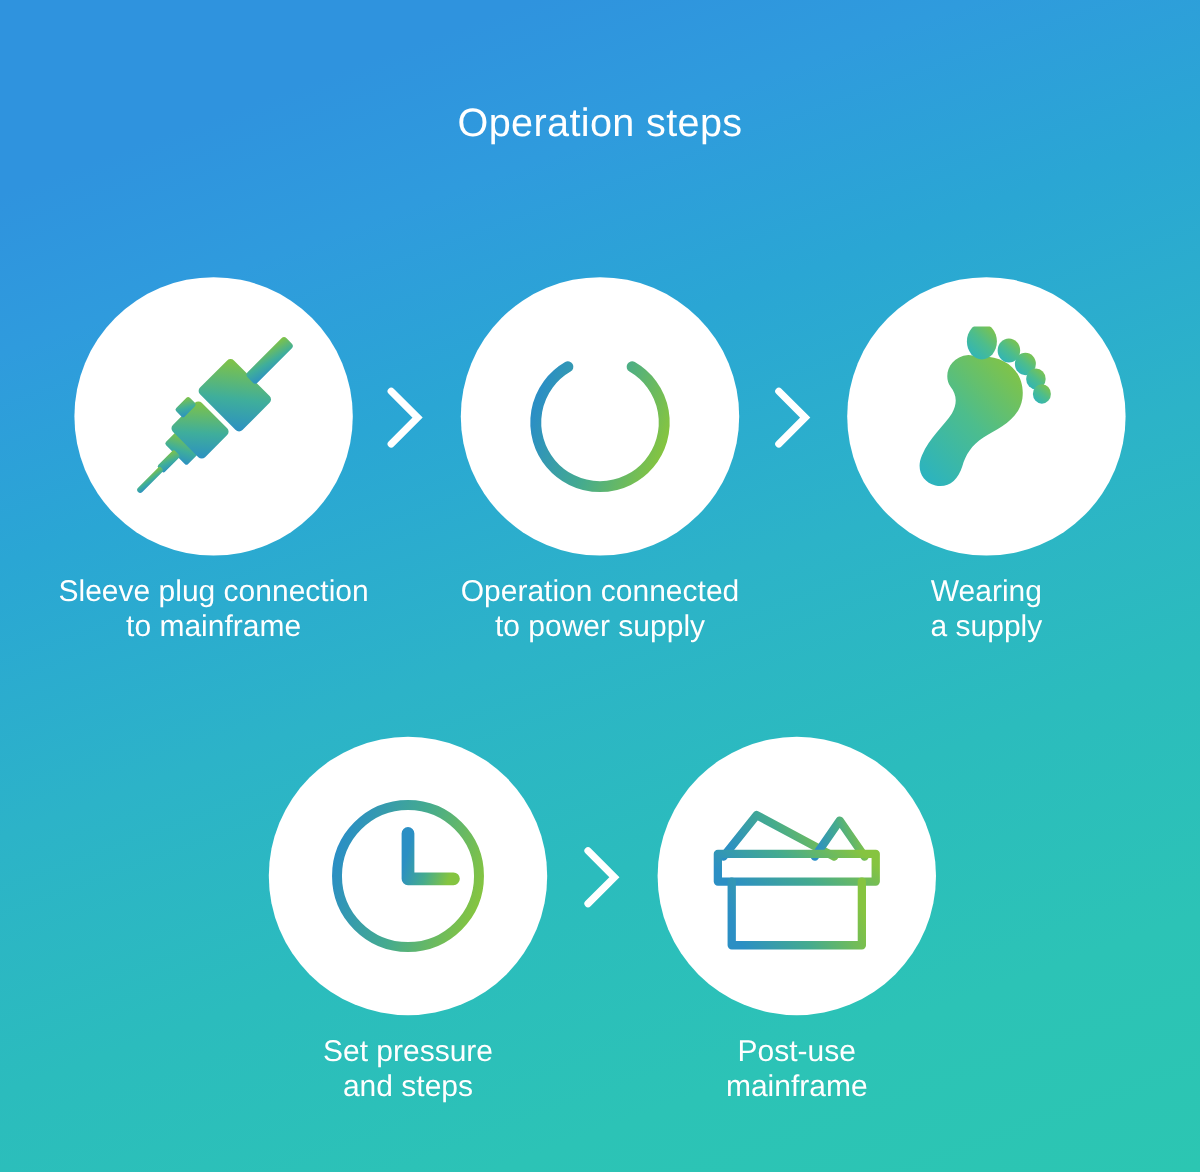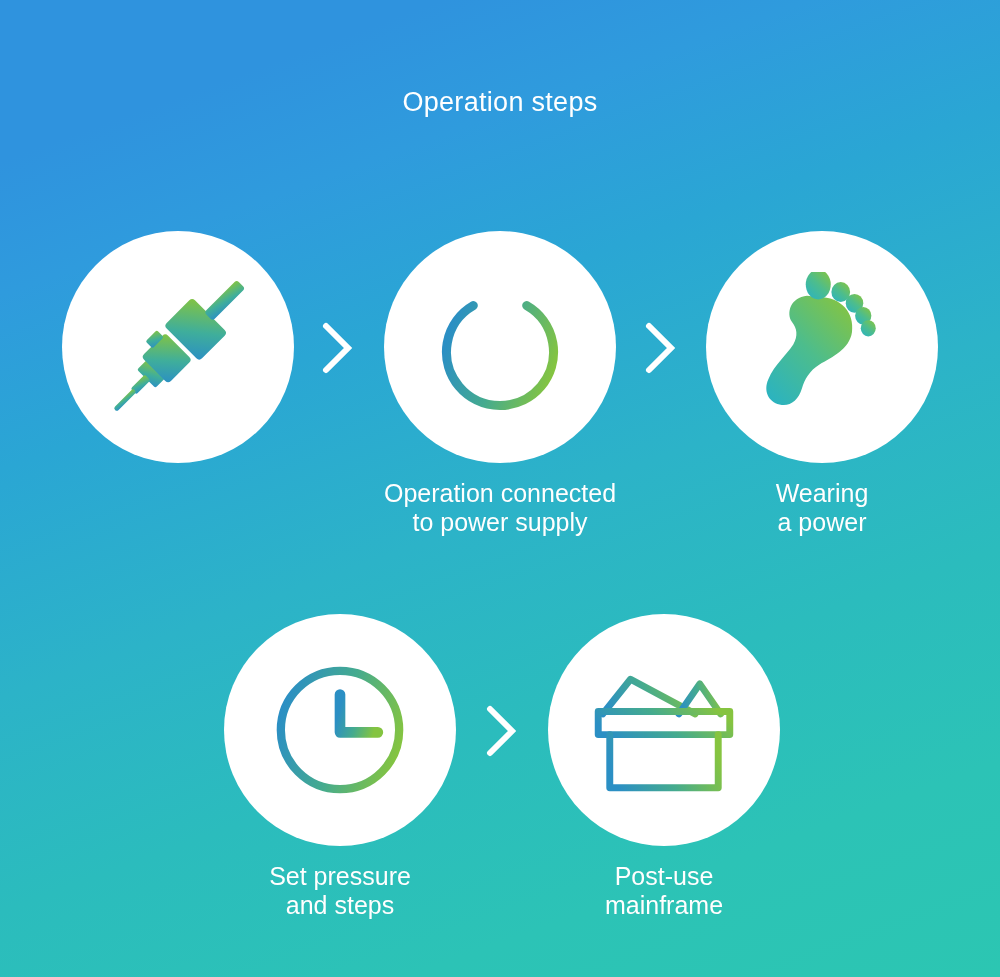--- a/index.html
+++ b/index.html
@@ -26,21 +26,21 @@
   }
 
   
   #title {
     position: absolute;
     top: 82px;
     left: 0;
     width: 1000px;
     text-align: center;
     color: #ffffff;
-    font-size: 27px;
+    font-size: 33px;
     font-weight: 400;
     letter-spacing: 0.3px;
     line-height: 40px;
   }
 
   
   .step {
     position: absolute;
     width: 232px;
   }
@@ -137,20 +137,22 @@
           <rect x="-14" y="72.5" width="28" height="5" rx="2.5" fill="url(#gradDiag)"></rect>
 
           <rect x="56" y="48" width="16" height="10" rx="2" fill="url(#gradDiag)"></rect>
 
           <rect x="80" y="50" width="40" height="50" rx="4" fill="url(#gradDiag)"></rect>
 
           <rect x="118" y="69" width="46" height="12" rx="3" fill="url(#gradDiag)"></rect>
         </g>
       </svg>
     </div>
+    <div class="step-label">Sleeve plug connection
+to mainframe</div>
   </div>
 
   <div class="step" id="step-2">
     <div class="circle">
       <svg width="146" height="146" viewBox="0 0 120 120">
         <path d="M38 26 A44 44 0 1 0 82 26" fill="none" stroke="url(#gradHoriz)" stroke-width="7.5" stroke-linecap="round"></path>
         <line x1="60" y1="8" x2="60" y2="60" stroke="url(#gradHoriz)" stroke-width="7.5" stroke-linecap="round"></line>
       </svg>
     </div>
     <div class="step-label">Operation connected
@@ -173,21 +175,21 @@
 
         <ellipse cx="47" cy="10" rx="10" ry="12" fill="url(#gradFoot)"></ellipse>
 
         <ellipse cx="65" cy="16" rx="7.5" ry="8" fill="url(#gradFoot)"></ellipse>
         <ellipse cx="76" cy="25" rx="7" ry="7.5" fill="url(#gradFoot)"></ellipse>
         <ellipse cx="83" cy="35" rx="6.5" ry="7" fill="url(#gradFoot)"></ellipse>
         <ellipse cx="87" cy="45" rx="6" ry="6.5" fill="url(#gradFoot)"></ellipse>
       </svg>
     </div>
     <div class="step-label">Wearing
-a power</div>
+a supply</div>
   </div>
 
   <div class="step" id="step-4">
     <div class="circle">
       <svg width="142" height="142" viewBox="0 0 120 120">
         <circle cx="60" cy="60" r="50" fill="none" stroke="url(#gradHoriz)" stroke-width="7"></circle>
         <path d="M60 30 L60 62 L92 62" fill="none" stroke="url(#gradHoriz)" stroke-width="9" stroke-linecap="round" stroke-linejoin="round"></path>
       </svg>
     </div>
     <div class="step-label">Set pressure

